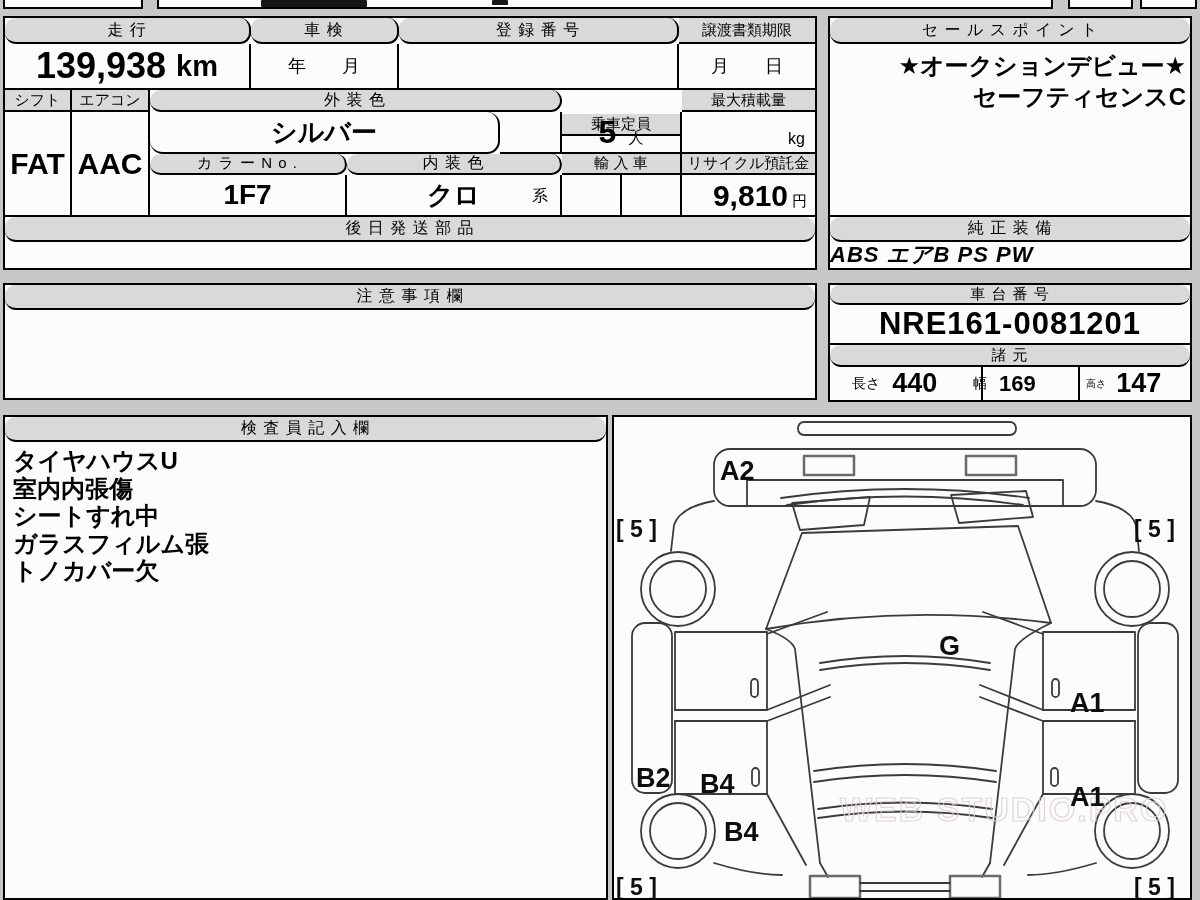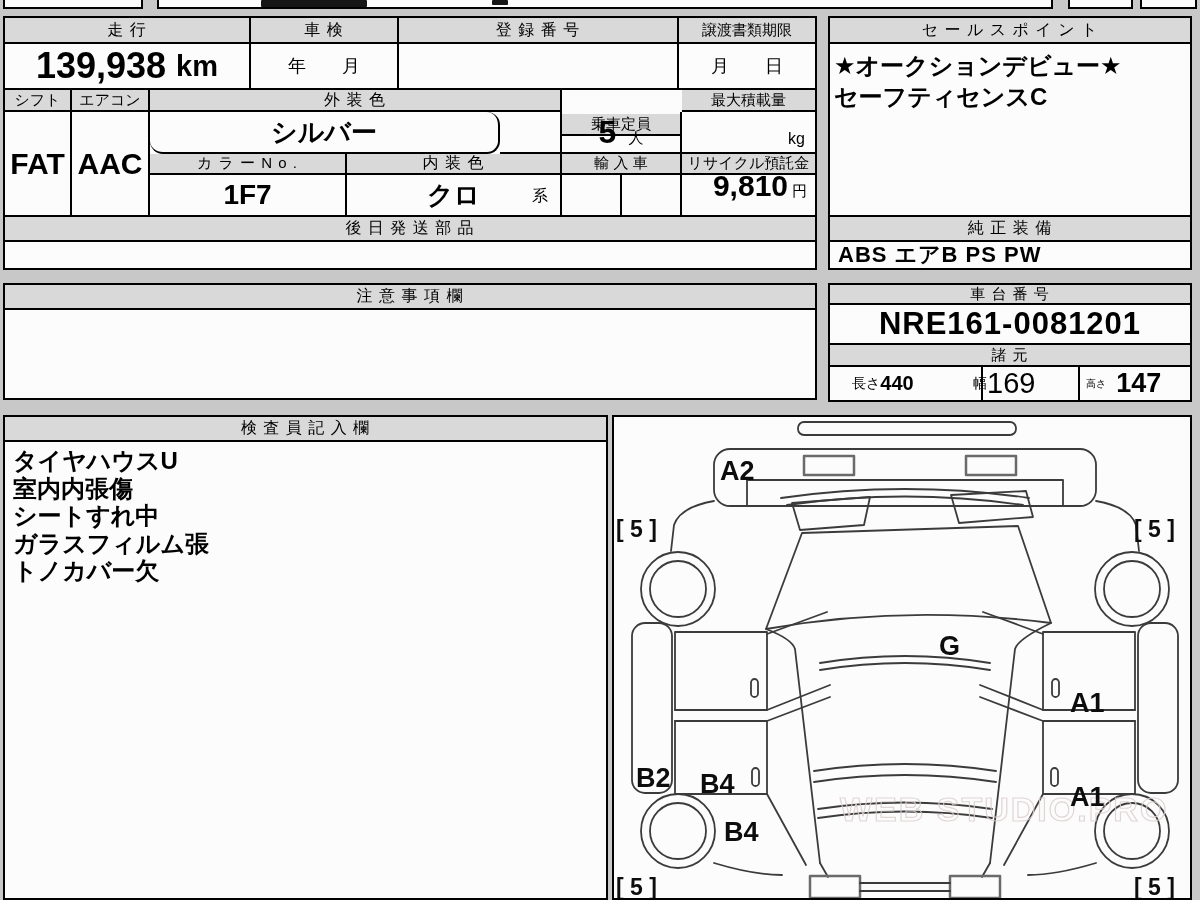--- a/index.html
+++ b/index.html
@@ -2,27 +2,27 @@
 <html><head>
 <meta charset="utf-8">
 <style>
   html,body{margin:0;padding:0;}
   #root{position:relative;width:1200px;height:900px;background:#c8c8c8;
         font-family:"Liberation Sans","DejaVu Sans",sans-serif;color:#000;overflow:hidden;}
   .panel{position:absolute;background:#fcfcfc;border:2px solid #000;box-sizing:border-box;}
   .cell{position:absolute;box-sizing:border-box;border-right:2px solid #000;border-bottom:2px solid #000;
         display:flex;align-items:center;justify-content:center;overflow:hidden;}
   .nr{border-right:none;} .nb{border-bottom:none;}
-  .hdr{background:#d9d9d9;font-size:16px;letter-spacing:1px;font-weight:normal;}
+  .hdr{background:#d9d9d9;font-size:16px;letter-spacing:1px;font-weight:normal;border-radius:11px;}
   .hdr-sm{background:#d9d9d9;font-size:15px;letter-spacing:0;}
   .val-big{font-weight:bold;font-size:36px;}
   .unit-big{font-weight:bold;font-size:29px;margin-left:10px;}
   .val-md{font-weight:bold;font-size:26px;}
   .val-sm{font-size:18px;}
-  .left-pad{justify-content:flex-start;padding-left:8px;}
+  .left-pad{justify-content:flex-start;font-style:italic;}
   .right-pad{justify-content:flex-end;padding-right:10px;}
   .topbox{position:absolute;top:0;height:9px;background:#fcfcfc;border:2px solid #000;border-top:none;box-sizing:border-box;overflow:hidden;}
   .smudge{position:absolute;top:0;background:#161616;border-radius:1px;}
   .lines{display:block;padding:5px 8px;font-weight:bold;font-size:23px;line-height:28px;}
   .svgwrap{position:absolute;left:0;top:0;}
   text{font-family:"Liberation Sans","DejaVu Sans",sans-serif;}
 </style>
 </head>
 <body>
 
@@ -73,30 +73,30 @@
     <div class="cell hdr-sm" style="left:557px;top:136px;width:120px;height:21px;">輸 入 車</div>
     <div class="cell hdr-sm nr" style="left:677px;top:136px;width:133px;height:21px;">リサイクル預託金</div>
 
     <div class="cell" style="left:145px;top:157px;width:197px;height:42px;font-weight:bold;font-size:28px;">1F7</div>
     <div class="cell" style="left:342px;top:157px;width:215px;height:42px;position:absolute;">
       <span class="val-md">クロ</span>
       <span style="position:absolute;right:12px;bottom:8px;font-size:16px;font-weight:normal;">系</span>
     </div>
     <div class="cell" style="left:557px;top:157px;width:60px;height:42px;"></div>
     <div class="cell" style="left:617px;top:157px;width:60px;height:42px;"></div>
-    <div class="cell nr" style="left:677px;top:157px;width:133px;height:42px;justify-content:flex-end;padding-right:8px;align-items:flex-end;padding-bottom:14px;">
+    <div class="cell nr" style="left:677px;top:157px;width:133px;height:42px;justify-content:flex-end;padding-right:8px;align-items:flex-end;padding-bottom:4px;">
       <span style="font-weight:bold;font-size:30px;line-height:30px;">9,810</span>
       <span style="font-size:15px;margin-left:4px;">円</span>
     </div>
 
     <div class="cell hdr nr" style="left:0;top:199px;width:810px;height:25px;">後 日 発 送 部 品</div>
     <div class="cell nr nb" style="left:0;top:224px;width:810px;height:26px;"></div>
   </div>
 
-  <div class="panel" style="left:828px;top:16px;width:364px;height:254px;">
+  <div class="panel" style="left:828px;top:16px;width:364px;height:254px;text-align:right;">
     <div class="cell hdr nr" style="left:0;top:0;width:360px;height:26px;">セ ー ル ス ポ イ ン ト</div>
     <div style="position:absolute;left:0;top:26px;width:360px;height:173px;border-bottom:2px solid #000;box-sizing:border-box;">
       <div class="lines" style="padding:6px 4px;line-height:31px;font-size:24px;">
         <div>★オークションデビュー★</div>
         <div>セーフティセンスC</div>
       </div>
     </div>
     <div class="cell hdr nr" style="left:0;top:199px;width:360px;height:25px;">純 正 装 備</div>
     <div class="cell nr nb left-pad" style="left:0;top:224px;width:360px;height:26px;font-weight:bold;font-size:22px;letter-spacing:1px;">ABS エアB PS PW</div>
   </div>
@@ -105,25 +105,25 @@
     <div class="cell hdr nr" style="left:0;top:0;width:810px;height:25px;">注 意 事 項 欄</div>
     <div class="cell nr nb" style="left:0;top:25px;width:810px;height:88px;"></div>
   </div>
 
   <div class="panel" style="left:828px;top:283px;width:364px;height:119px;">
     <div class="cell hdr nr" style="left:0;top:0;width:360px;height:20px;font-size:15px;">車 台 番 号</div>
     <div class="cell nr" style="left:0;top:20px;width:360px;height:40px;font-weight:bold;font-size:31px;letter-spacing:1px;">NRE161-0081201</div>
     <div class="cell hdr nr" style="left:0;top:60px;width:360px;height:22px;font-size:15px;">諸 元</div>
     <div class="cell nb" style="left:16px;top:82px;width:137px;height:33px;justify-content:flex-start;padding-left:6px;">
       <span style="font-size:14px;">長さ</span>
-      <span style="font-weight:bold;font-size:20px;margin-left:0;">440</span>
+      <span style="font-weight:bold;font-size:27px;margin-left:12px;">440</span>
     </div>
     <div class="cell nb" style="left:137px;top:82px;width:113px;height:33px;justify-content:flex-start;padding-left:6px;">
       <span style="font-size:14px;">幅</span>
-      <span style="font-weight:normal;font-size:29px;">169</span>
+      <span style="font-weight:bold;font-size:22px;margin-left:12px;">169</span>
     </div>
     <div class="cell nr nb" style="left:250px;top:82px;width:110px;height:33px;justify-content:flex-start;padding-left:6px;">
       <span style="font-size:10px;">高さ</span>
       <span style="font-weight:bold;font-size:27px;margin-left:10px;">147</span>
     </div>
   </div>
 
   <div class="panel" style="left:3px;top:415px;width:605px;height:485px;">
     <div class="cell hdr nr" style="left:0;top:0;width:601px;height:25px;">検 査 員 記 入 欄</div>
     <div class="lines" style="position:absolute;left:0;top:25px;width:601px;font-size:24px;line-height:27.5px;">

